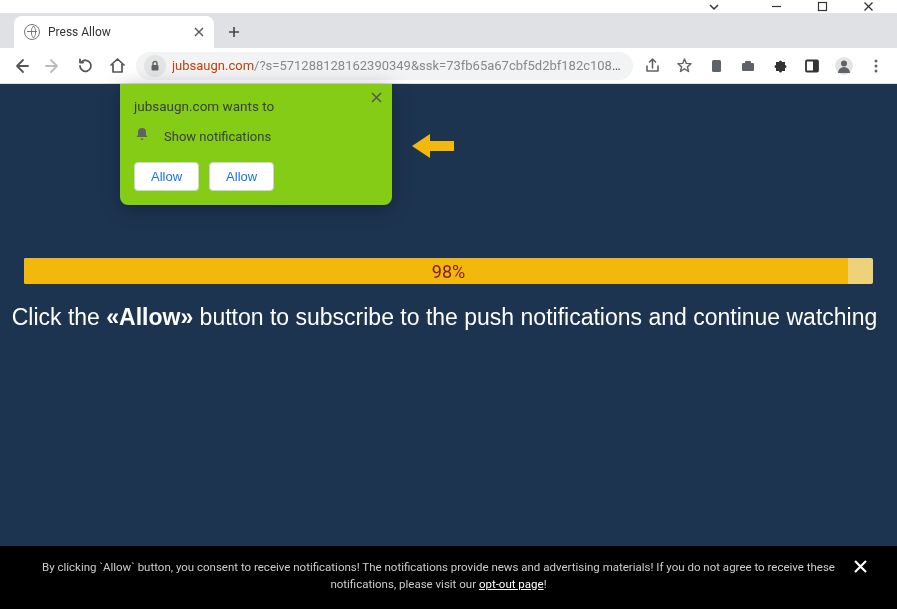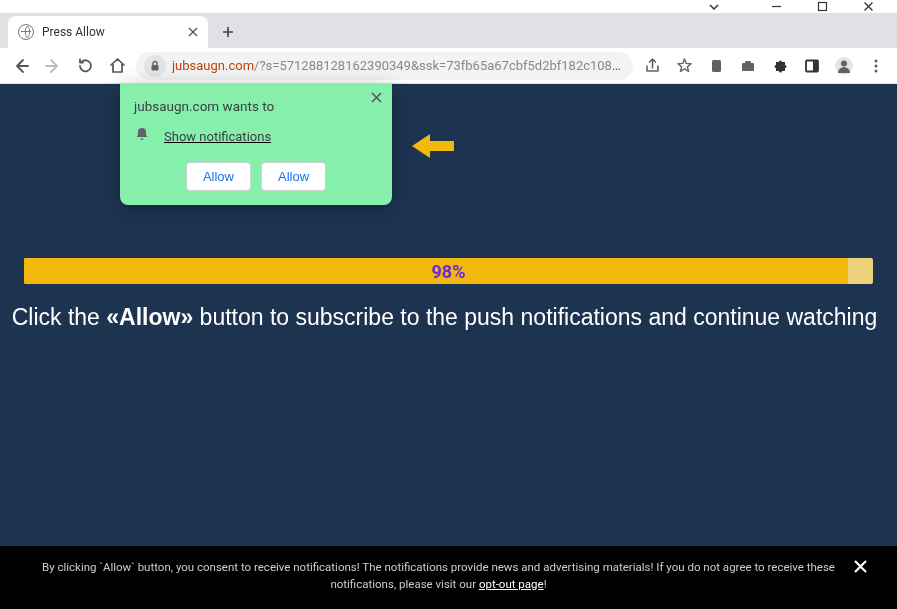--- a/index.html
+++ b/index.html
@@ -35,21 +35,21 @@
   }
   .chevron-btn {
     width:30px; height:13px; display:flex;align-items:center;justify-content:center;color:#333;
   }
   
   .tabstrip {
     height: 35px;
     background: #dfe1e5;
     display:flex;
     align-items:flex-end;
-    padding-left: 8px;
+    padding-left: 14px;
   }
   .tab {
     background:#fff;
     height:32px;
     width: 200px;
     border-radius: 8px 8px 0 0;
     display:flex;
     align-items:center;
     padding: 0 10px;
     gap:8px;
@@ -128,51 +128,51 @@
     border-radius:2px;
     overflow:hidden;
   }
   .progress-bar{
     position:absolute;left:0;top:0;bottom:0;width:97%;
     background:#f2b90c;
   }
   .progress-text{
     position:absolute; left:0; right:0; top:0; bottom:0;
     display:flex; align-items:center; justify-content:center;
-    color:#6d28d9; font-weight:700; font-size:18px;
+    color:#7f1d1d; font-weight:400; font-size:18px;
   }
   .instruction{
     position:absolute;
     left:0; right:8px;
     top:220px;
     text-align:center;
     color:#fff;
     font-size:23px;
     font-family: Verdana, Geneva, sans-serif;
   }
   .instruction .strong{font-weight:700;}
   
   .prompt {
     position:absolute;
     left:120px;
     top:0;
     width:272px;
-    background:#86efac;
+    background:#84cc16;
     border-radius:0 0 8px 8px;
     box-shadow:0 4px 20px rgba(0,0,0,0.3);
     padding:14px 14px 14px 14px;
   }
   .prompt-close{
     position:absolute; right:10px; top:6px; color:#555; font-size:14px;
   }
   .prompt-title{font-size:13.5px;color:#3c4043;margin-bottom:12px;}
-  .prompt-body{display:flex;align-items:center;gap:14px;margin-bottom:16px;text-decoration:underline;}
+  .prompt-body{display:flex;align-items:center;gap:14px;margin-bottom:16px;}
   .prompt-body .bell{color:#555;}
   .prompt-body .text{font-size:13px;color:#3c4043;}
-  .prompt-actions{display:flex;justify-content:center;gap:10px;}
+  .prompt-actions{display:flex;justify-content:flex-start;gap:10px;}
   .prompt-btn{
     border:1px solid #d0d3d6;
     background:#fff;
     color:#1a73e8;
     font-size:13px;
     padding:6px 16px;
     border-radius:4px;
   }
   
   .arrow{

